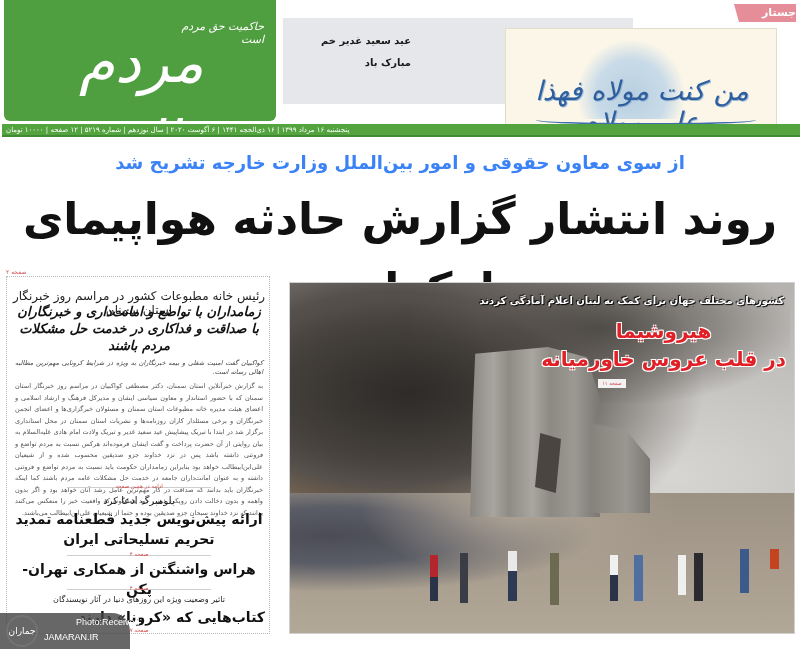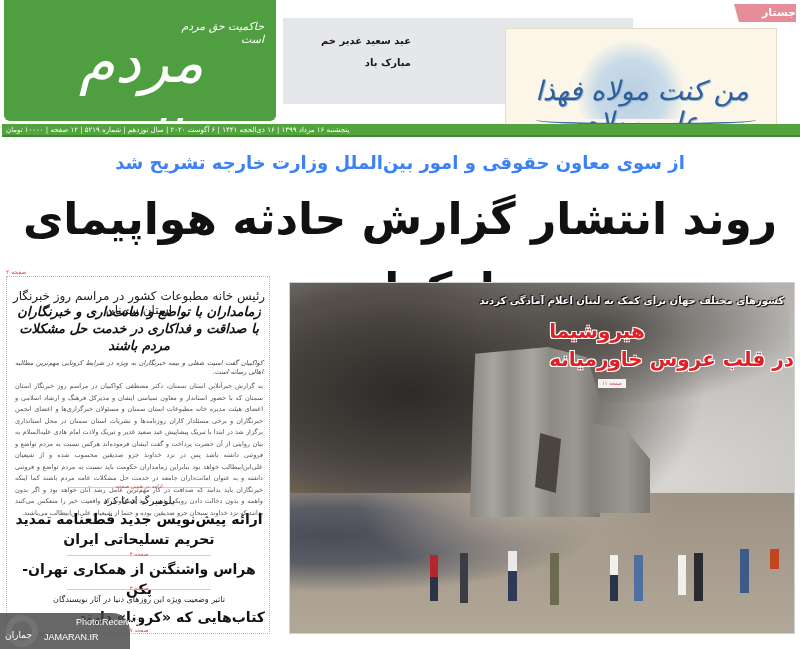--- a/index.html
+++ b/index.html
@@ -177,37 +177,37 @@
       linear-gradient(#efefef,#efefef) 258px 10px / 8px 40px no-repeat,
       linear-gradient(#2b2b2f,#2b2b2f) 274px 8px / 9px 48px no-repeat,
       linear-gradient(#3c5b8a,#3c5b8a) 320px 4px / 9px 44px no-repeat,
       linear-gradient(#c4441f,#c4441f) 350px 4px / 9px 20px no-repeat;
   }
   .photo-caption-kicker {
     position: absolute; right: 10px; top: 12px; text-align: right; direction: rtl;
     font-size: 10px; font-weight: bold; color: #ffffff; text-shadow: 1px 1px 1px #000, -1px -1px 1px #000;
   }
   .photo-caption-headline {
-    position: absolute; right: 0; top: 34px; text-align: left; direction: rtl;
+    position: absolute; right: 8px; top: 34px; text-align: center; direction: rtl;
     font-size: 20px; font-weight: bold; line-height: 28px; color: #e01f26;
     text-shadow: 1px 1px 0 #fff, -1px -1px 0 #fff, 1px -1px 0 #fff, -1px 1px 0 #fff;
   }
   .photo-page-ref {
     position: absolute; left: 308px; top: 96px; width: 28px; height: 9px;
     background: #f2f2f2; font-size: 5px; color: #d24a4a; text-align: center; line-height: 9px; direction: rtl;
   }
 
   
   .watermark {
     position: absolute; left: 0; top: 613px; width: 130px; height: 36px;
     background: rgba(70,70,70,0.82); border-top-right-radius: 18px;
   }
   .watermark-logo {
     position: absolute; left: 6px; top: 2px; width: 32px; height: 32px; border-radius: 50%;
-    border: 6px solid #737373; color: #ffffff; font-size: 9px; text-align: center; line-height: 28px; direction: rtl;
+    border: 2px solid #737373; color: #ffffff; font-size: 9px; text-align: center; line-height: 28px; direction: rtl;
   }
   .watermark-line1 {
     position: absolute; left: 44px; top: 4px; color: #ffffff; font-size: 9px; font-family: "Liberation Sans", sans-serif; padding-left: 32px;
   }
   .watermark-line2 {
     position: absolute; left: 44px; top: 19px; color: #ffffff; font-size: 9px; font-family: "Liberation Sans", sans-serif;
   }
 </style>
 </head>
 <body>

